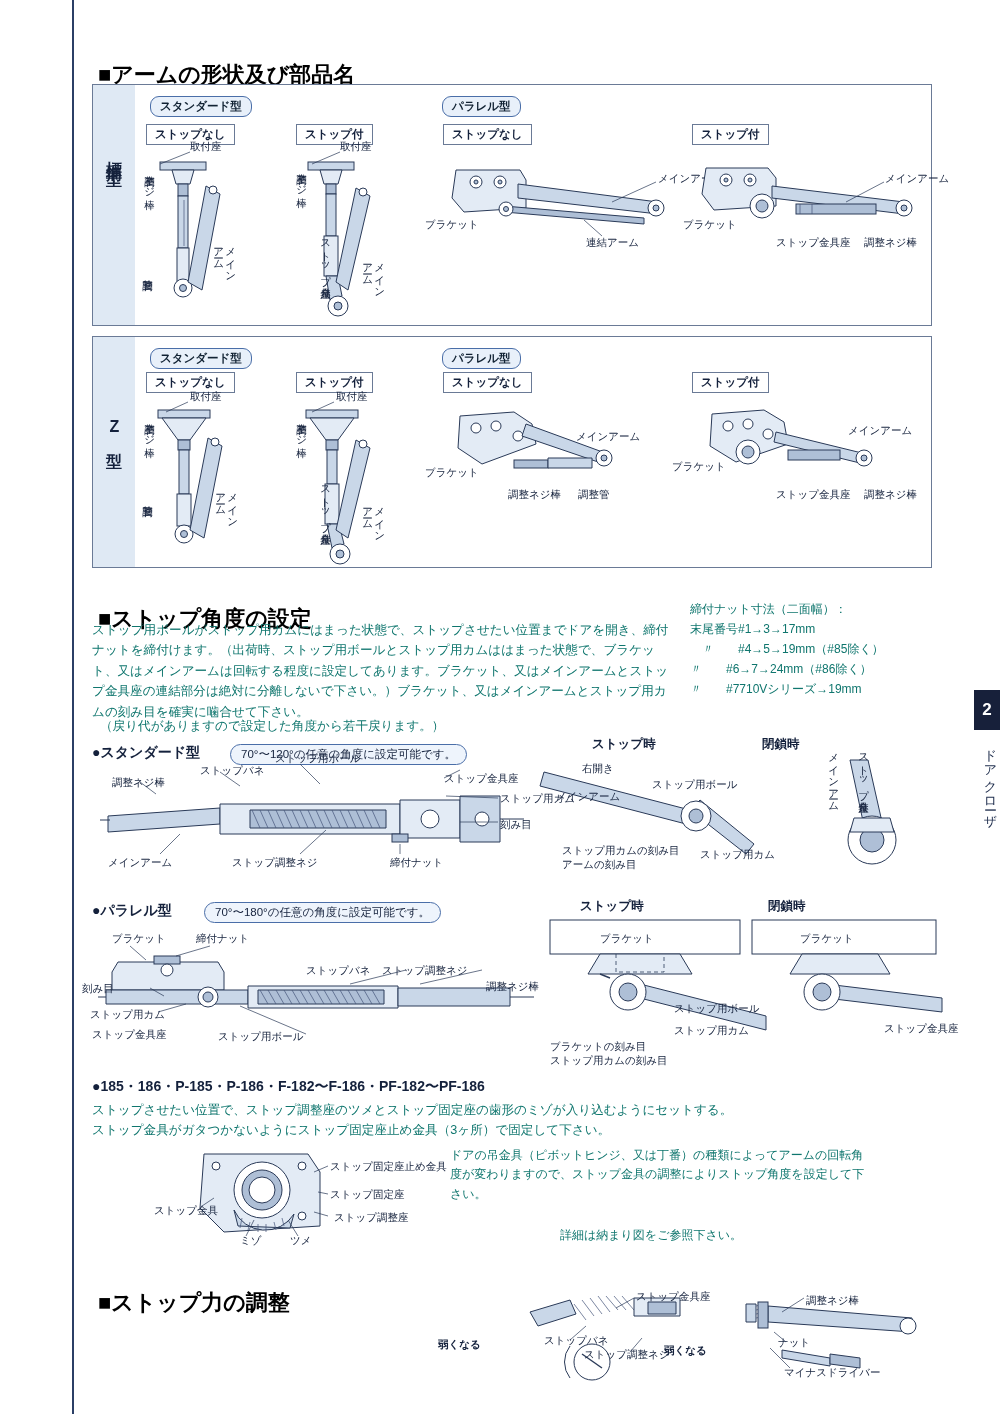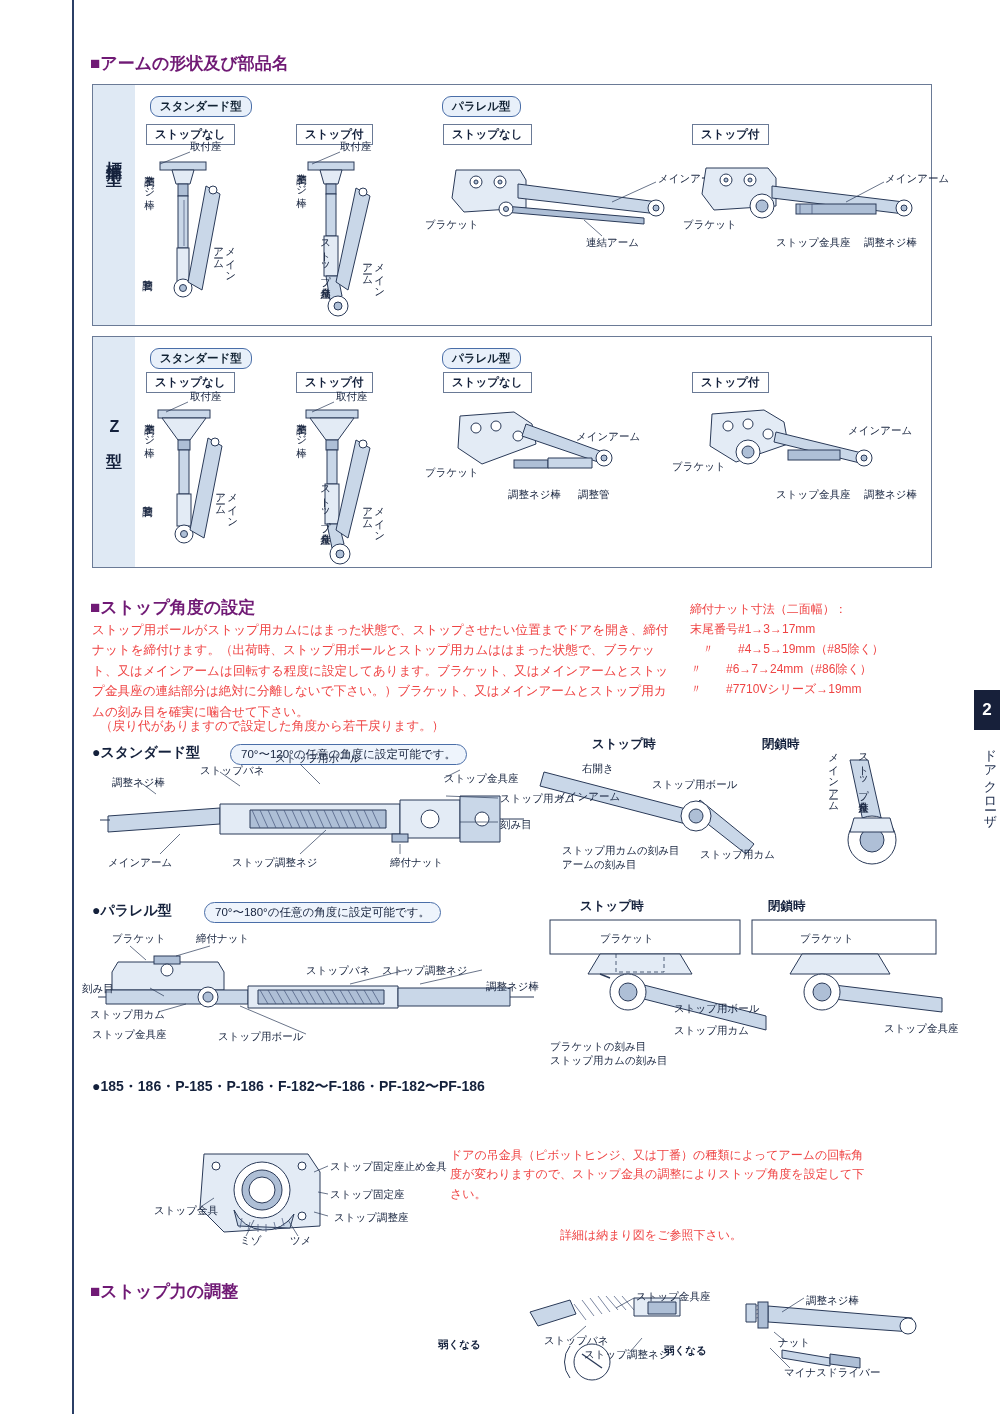--- a/index.html
+++ b/index.html
@@ -24,22 +24,22 @@
     display:flex; align-items:center; justify-content:center;
   }
   .right-tab-label {
     position:absolute; right:3px; top:740px; width:20px;
     font-size:13px; letter-spacing:1px; color:#1b2a4a;
     writing-mode:vertical-rl; text-orientation:upright;
     line-height:1.05;
   }
 
   h2.sec {
-    position:absolute; margin:0; font-size:17px; font-weight:bold;
-    color:#701a75;
+    position:absolute; margin:8px; font-size:22px; font-weight:bold;
+    color:#000000;
   }
 
   
   .big-box {
     position:absolute; border:1px solid #6a7a96; background:#fff;
   }
   .tint-col {
     position:absolute; background:#dfe9f4;
   }
   .vtxt {
@@ -55,21 +55,21 @@
   }
   .rect-lbl {
     position:absolute; border:1px solid #6a7a96; background:#fff;
     font-size:11.5px; font-weight:bold; padding:2px 8px; white-space:nowrap;
     color:#14213c;
   }
 
   .cap { position:absolute; font-size:10.5px; color:#14213c; white-space:nowrap; line-height:1.15; }
   .cap.v { writing-mode:vertical-rl; text-orientation:upright; letter-spacing:0px; white-space:normal; }
 
-  .para { position:absolute; font-size:12.6px; line-height:1.62; color:#ef4444; }
+  .para { position:absolute; font-size:12.6px; line-height:1.62; color:#0f766e; }
   .para.small { font-size:12px; }
 
   .bullet { position:absolute; font-size:14px; font-weight:bold; color:#14213c; white-space:nowrap; }
   .badge-note {
     position:absolute; border:1px solid #4a6ea8; border-radius:11px;
     background:#eef4fc; font-size:11.5px; padding:2px 10px; white-space:nowrap; color:#14213c;
   }
   .subhead { position:absolute; font-size:12.5px; font-weight:bold; color:#14213c; white-space:nowrap; }
 
   svg { position:absolute; overflow:visible; }
@@ -409,20 +409,22 @@
     <rect x="6" y="0" width="184" height="34" class="fillW"></rect>
     <path class="fillB" d="M56 34 L132 34 L144 54 L44 54 Z"></path>
     <path class="fillA" d="M80 64 L196 78 L196 92 L80 78 Z"></path>
     <circle cx="76" cy="72" r="18" class="fillW"></circle>
     <circle cx="76" cy="72" r="9" class="fillC"></circle>
   </svg>
   <div class="cap" style="left:800px; top:932px;">ブラケット</div>
   <div class="cap" style="left:884px; top:1022px;">ストップ金具座</div>
 
   <div class="bullet" style="left:92px; top:1078px;">●185・186・P-185・P-186・F-182〜F-186・PF-182〜PF-186</div>
+  <div class="para" style="left:92px; top:1100px; width:810px; white-space:pre-line;">ストップさせたい位置で、ストップ調整座のツメとストップ固定座の歯形のミゾが入り込むようにセットする。
+ストップ金具がガタつかないようにストップ固定座止め金具（3ヶ所）で固定して下さい。</div>
 
   <svg style="left:190px; top:1148px;" width="160" height="102">
     <path class="fillB" d="M14 6 L118 6 L130 24 L130 78 L34 84 L10 60 Z"></path>
     <circle cx="72" cy="42" r="28" class="fillW"></circle>
     <circle cx="72" cy="42" r="20" class="fillC"></circle>
     <circle cx="72" cy="42" r="13" class="fillW"></circle>
     <circle cx="26" cy="18" r="4" class="fillW"></circle>
     <circle cx="112" cy="18" r="4" class="fillW"></circle>
     <circle cx="112" cy="68" r="4" class="fillW"></circle>
     <path class="fillA" d="M44 62 A34 34 0 0 0 104 66 L100 80 L48 78 Z"></path>

